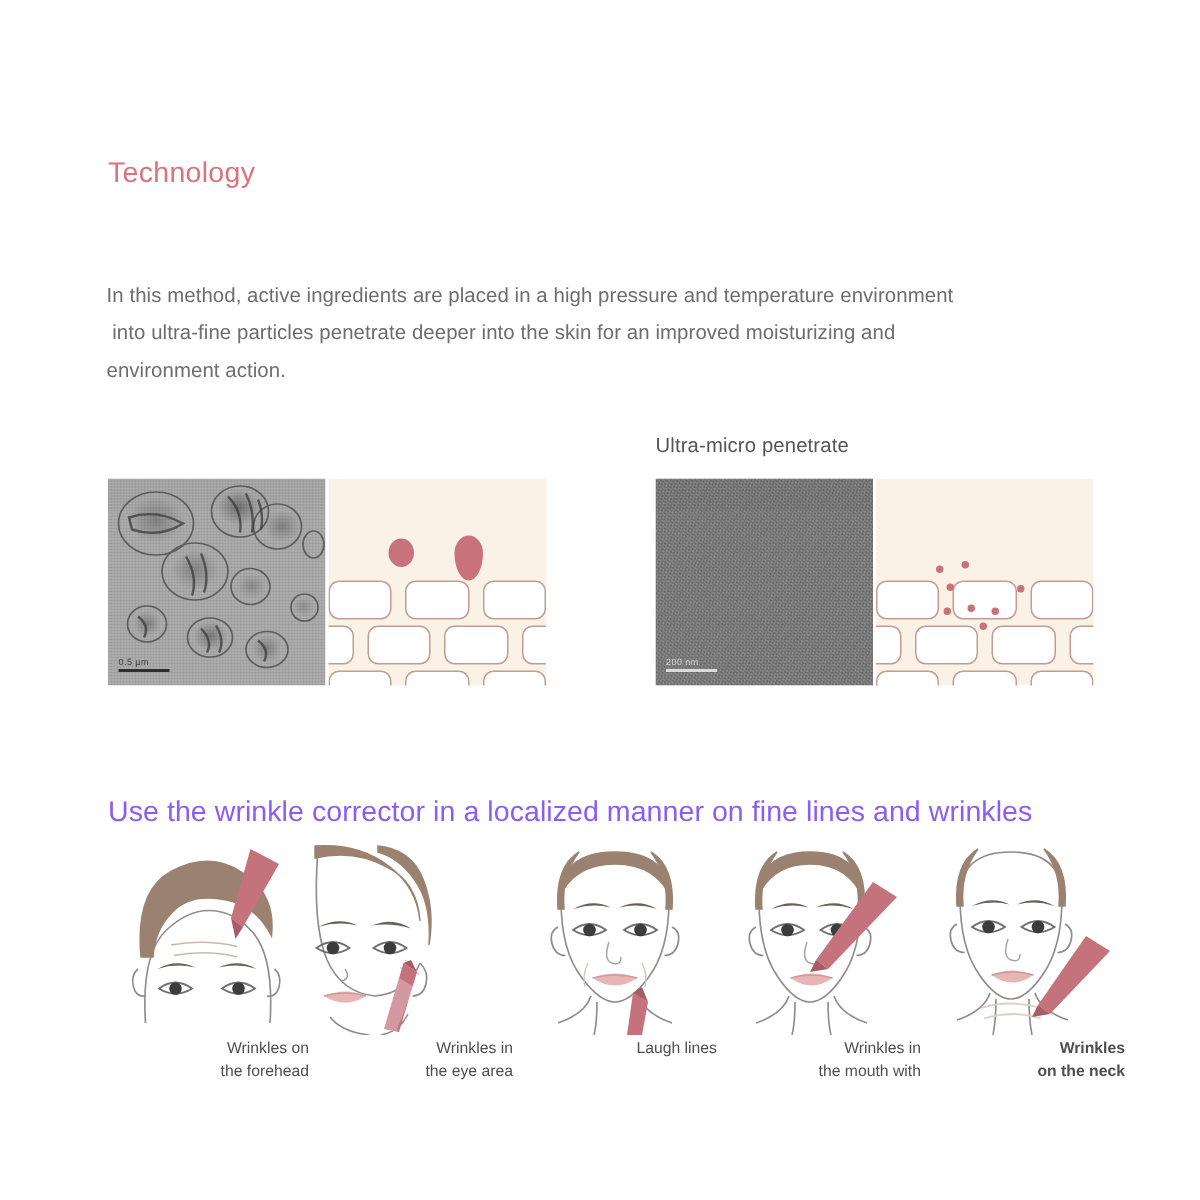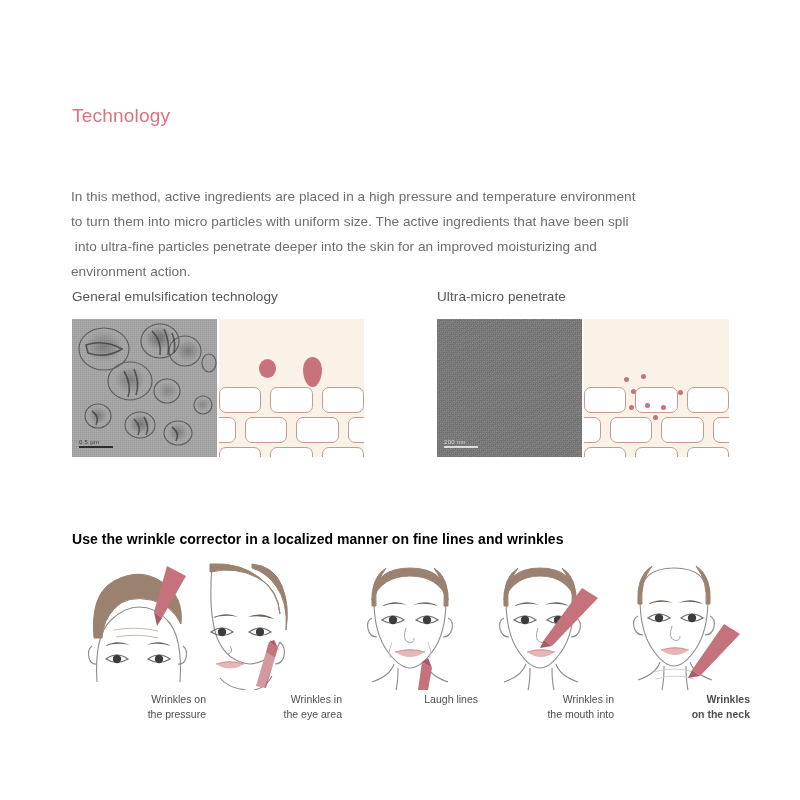--- a/index.html
+++ b/index.html
@@ -164,24 +164,23 @@
   .particle.teardrop {
     border-radius: 50% 50% 50% 50% / 60% 60% 40% 40%;
     transform: rotate(180deg);
   }
 
   
   .usage-title {
     position: absolute;
     left: 72px;
     top: 531px;
-    font-size: 14px;
-    color: #000000;
+    font-size: 19px;
+    color: #8b5cf6;
     letter-spacing: .05px;
-    font-weight: bold;
   }
 
   .face-card {
     position: absolute;
     top: 560px;
     width: 136px;
     height: 130px;
   }
   .face-cap {
     position: absolute;
@@ -200,26 +199,24 @@
 </style>
 </head>
 <body>
 
 <div class="page">
 
   <div class="section-title">Technology</div>
 
   <div class="body-copy">
     <span class="ln">In this method, active ingredients are placed in a high pressure and temperature environment</span>
-    <span class="ln">to turn them into micro particles with uniform size. The active ingredients that have been spli</span>
     <span class="ln"> into ultra-fine particles penetrate deeper into the skin for an improved moisturizing and</span>
     <span class="ln">environment action.</span>
   </div>
 
-  <div class="cmp-label left">General emulsification technology</div>
   <div class="cmp-label right">Ultra-micro penetrate</div>
 
   <div class="panel tem1">
     <div class="tem tem-coarse">
       <div class="grain"></div>
       <svg width="145" height="138" viewBox="0 0 145 138" style="position:absolute;inset:0;">
         <g fill="none" stroke="#4a4a4a" stroke-width="1.1" opacity=".8">
           <ellipse cx="32" cy="30" rx="25" ry="21"></ellipse>
           <ellipse cx="88" cy="22" rx="19" ry="17"></ellipse>
           <ellipse cx="113" cy="32" rx="16" ry="15"></ellipse>
@@ -482,32 +479,32 @@
       </g>
       <g>
         <path d="M110 64 L126 74 L86 116 L78 110 Z" fill="#c4727c"></path>
         <path d="M78 110 L86 116 L74 118 Z" fill="#a85a66"></path>
       </g>
     </svg>
   </div>
 
   <div class="face-cap slot0">
     <div>Wrinkles on</div>
-    <div>the pressure</div>
+    <div>the forehead</div>
   </div>
   <div class="face-cap slot1">
     <div>Wrinkles in</div>
     <div>the eye area</div>
   </div>
   <div class="face-cap slot2">
     <div>Laugh lines</div>
     <div></div>
   </div>
   <div class="face-cap slot3">
     <div>Wrinkles in</div>
-    <div>the mouth into</div>
+    <div>the mouth with</div>
   </div>
   <div class="face-cap slot4">
     <div>Wrinkles</div>
     <div>on the neck</div>
   </div>
 
 </div>
 
 </body></html>

